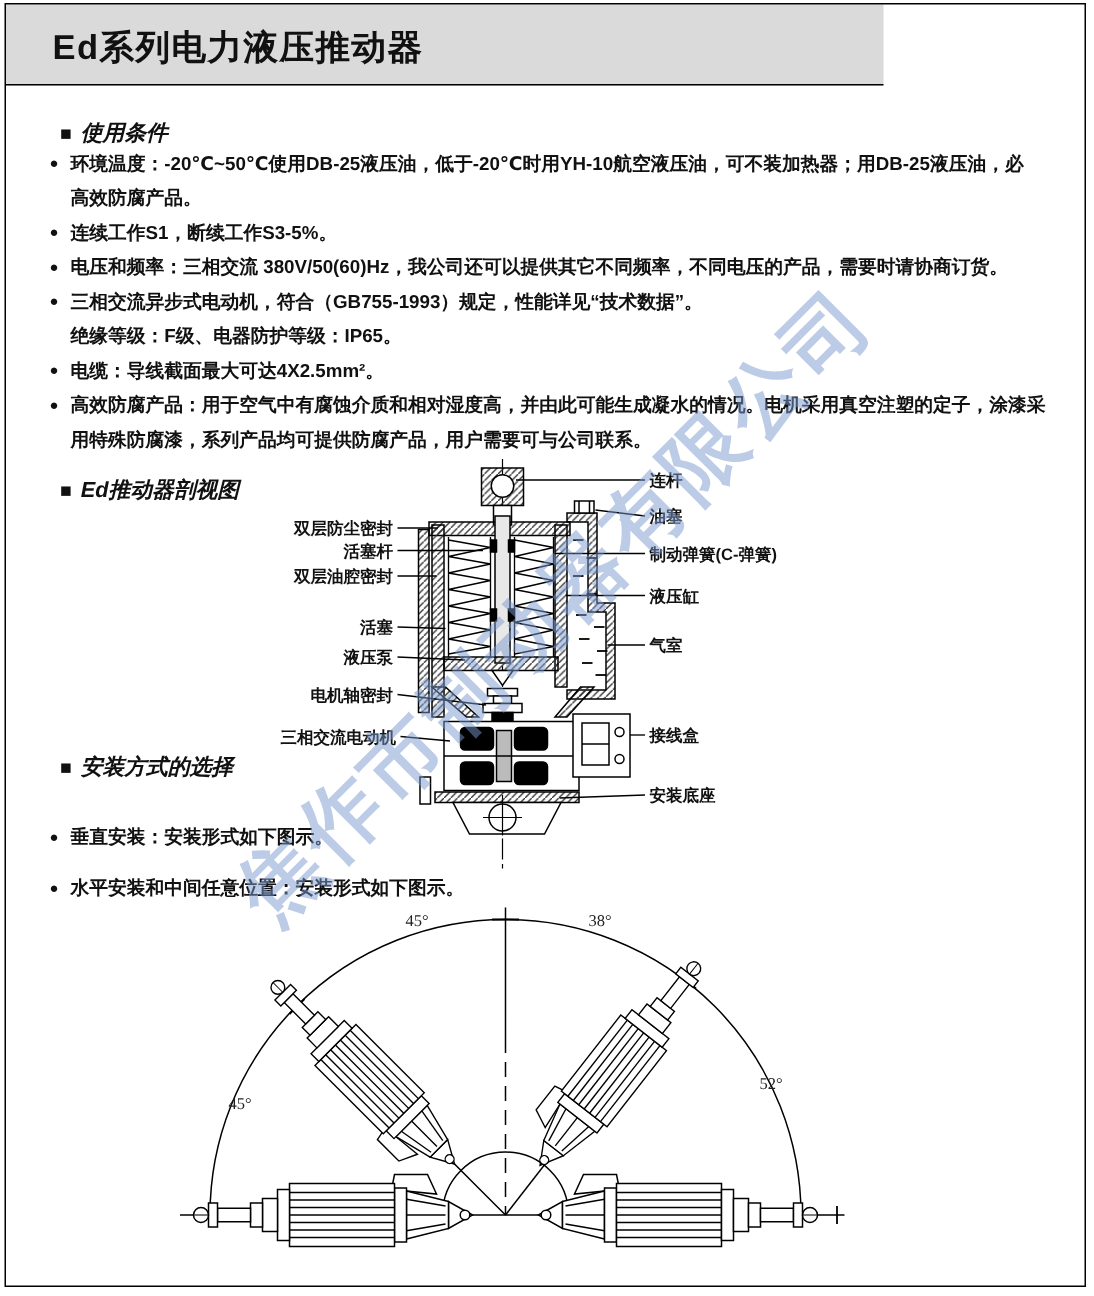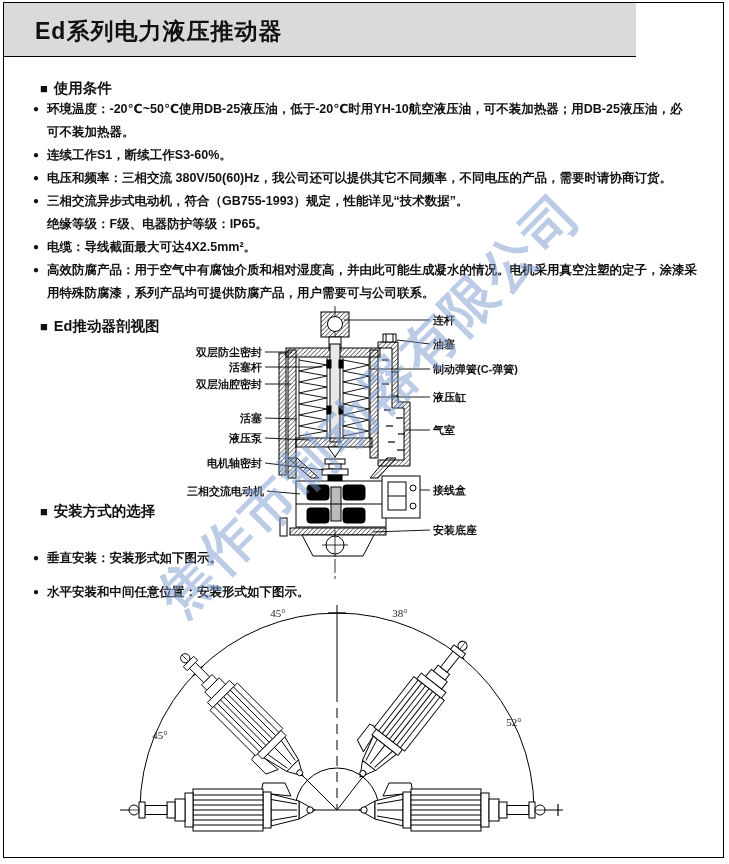--- a/index.html
+++ b/index.html
@@ -1,23 +1,23 @@
 <!DOCTYPE html>
 <html><head>
 <meta charset="utf-8">
 <style>
   html,body{margin:0;padding:0;background:#fff;}
   #page{position:relative;width:729px;height:864px;background:#fff;overflow:hidden;
         font-family:"Liberation Sans","DejaVu Sans",sans-serif;color:#111;}
   .page-border{position:absolute;left:3px;top:2px;width:721px;height:856px;
         border:1.5px solid #000;box-sizing:border-box;pointer-events:none;}
-  .header{position:absolute;left:4px;top:3px;width:632px;height:54px;background:#dadada;
+  .header{position:absolute;left:4px;top:3px;width:585px;height:54px;background:#dadada;
         border-bottom:1.5px solid #000;box-sizing:border-box;}
   .title{position:absolute;left:31px;top:13px;font-size:23px;font-weight:600;letter-spacing:1px;}
-  .sec-head{position:absolute;font-size:14.5px;font-weight:700;white-space:nowrap;}
+  .sec-head{position:absolute;font-size:14.5px;font-weight:700;white-space:nowrap;font-style:italic;}
   .sec-head .mark{margin-right:6px;font-size:13px;}
   .bline{position:absolute;left:33px;font-size:12.5px;font-weight:600;white-space:nowrap;}
   .bline .bm{display:inline-block;width:14px;font-size:10px;vertical-align:1px;}
   .figure{position:absolute;}
   svg text{font-family:"Liberation Sans","DejaVu Sans",sans-serif;}
   .lbl{font-size:11px;font-weight:600;fill:#111;}
   .ang{font-size:11px;font-weight:400;fill:#222;font-family:"Liberation Serif","DejaVu Serif",serif;}
   .watermark{position:absolute;left:85px;top:368px;width:570px;text-align:center;
         font-size:54px;font-weight:700;letter-spacing:3px;white-space:nowrap;
         color:rgba(122,152,206,0.5);transform:rotate(-45deg);transform-origin:center;
@@ -28,22 +28,22 @@
 
 <div id="page">
   <div class="header">
     <div class="title">Ed系列电力液压推动器</div>
   </div>
 
   <div class="sec-head" style="left:40px;top:79px;">
     <span class="mark">■</span><span>使用条件</span>
   </div>
   <div class="bline" style="top:101px;"><span class="bm">●</span><span>环境温度：-20℃~50℃使用DB-25液压油，低于-20℃时用YH-10航空液压油，可不装加热器；用DB-25液压油，必</span></div>
-  <div class="bline" style="top:124px;"><span class="bm"></span><span>可不装加热器。</span></div>
-  <div class="bline" style="top:147px;"><span class="bm">●</span><span>连续工作S1，断续工作S3-60%。</span></div>
+  <div class="bline" style="top:124px;"><span class="bm"></span><span>高效防腐产品。</span></div>
+  <div class="bline" style="top:147px;"><span class="bm">●</span><span>连续工作S1，断续工作S3-5%。</span></div>
   <div class="bline" style="top:170px;"><span class="bm">●</span><span>电压和频率：三相交流 380V/50(60)Hz，我公司还可以提供其它不同频率，不同电压的产品，需要时请协商订货。</span></div>
   <div class="bline" style="top:193px;"><span class="bm">●</span><span>三相交流异步式电动机，符合（GB755-1993）规定，性能详见“技术数据”。</span></div>
   <div class="bline" style="top:216px;"><span class="bm"></span><span>绝缘等级：F级、电器防护等级：IP65。</span></div>
   <div class="bline" style="top:239px;"><span class="bm">●</span><span>电缆：导线截面最大可达4X2.5mm²。</span></div>
   <div class="bline" style="top:262px;"><span class="bm">●</span><span>高效防腐产品：用于空气中有腐蚀介质和相对湿度高，并由此可能生成凝水的情况。电机采用真空注塑的定子，涂漆采</span></div>
   <div class="bline" style="top:285px;"><span class="bm"></span><span>用特殊防腐漆，系列产品均可提供防腐产品，用户需要可与公司联系。</span></div>
 
   <div class="sec-head" style="left:40px;top:317px;">
     <span class="mark">■</span><span>Ed推动器剖视图</span>
   </div>

